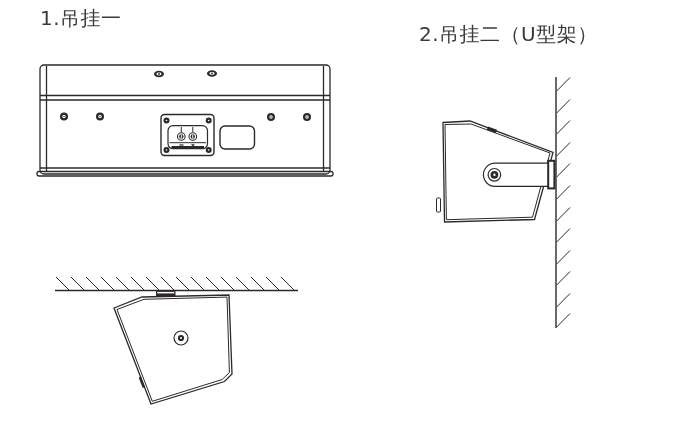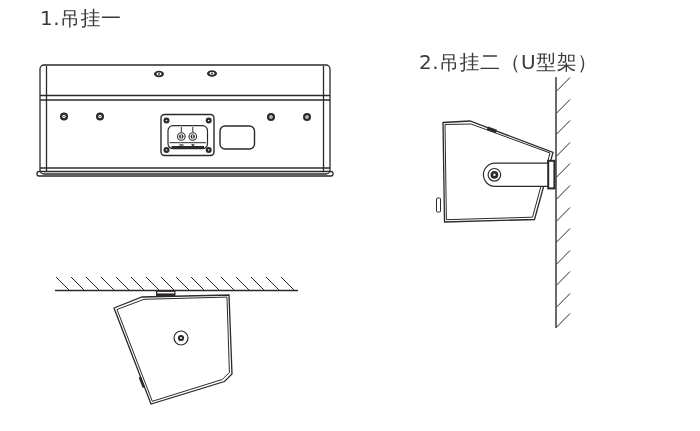--- a/index.html
+++ b/index.html
@@ -12,21 +12,21 @@
   }
   .caption{
     position:absolute;
     color:var(--text-color,#3b393a);
     font-size:20px;
     letter-spacing:0.5px;
     white-space:nowrap;
     line-height:1.1;
   }
   #caption-1{left:40px;top:7px;}
-  #caption-2{left:419px;top:23px;margin-top:28px;}
+  #caption-2{left:419px;top:23px;}
   svg.diagram{
     position:absolute;left:0;top:0;
     color:var(--line-color,#2d292a);
   }
 </style>
 </head>
 <body>
 
 <div class="screen">
 

